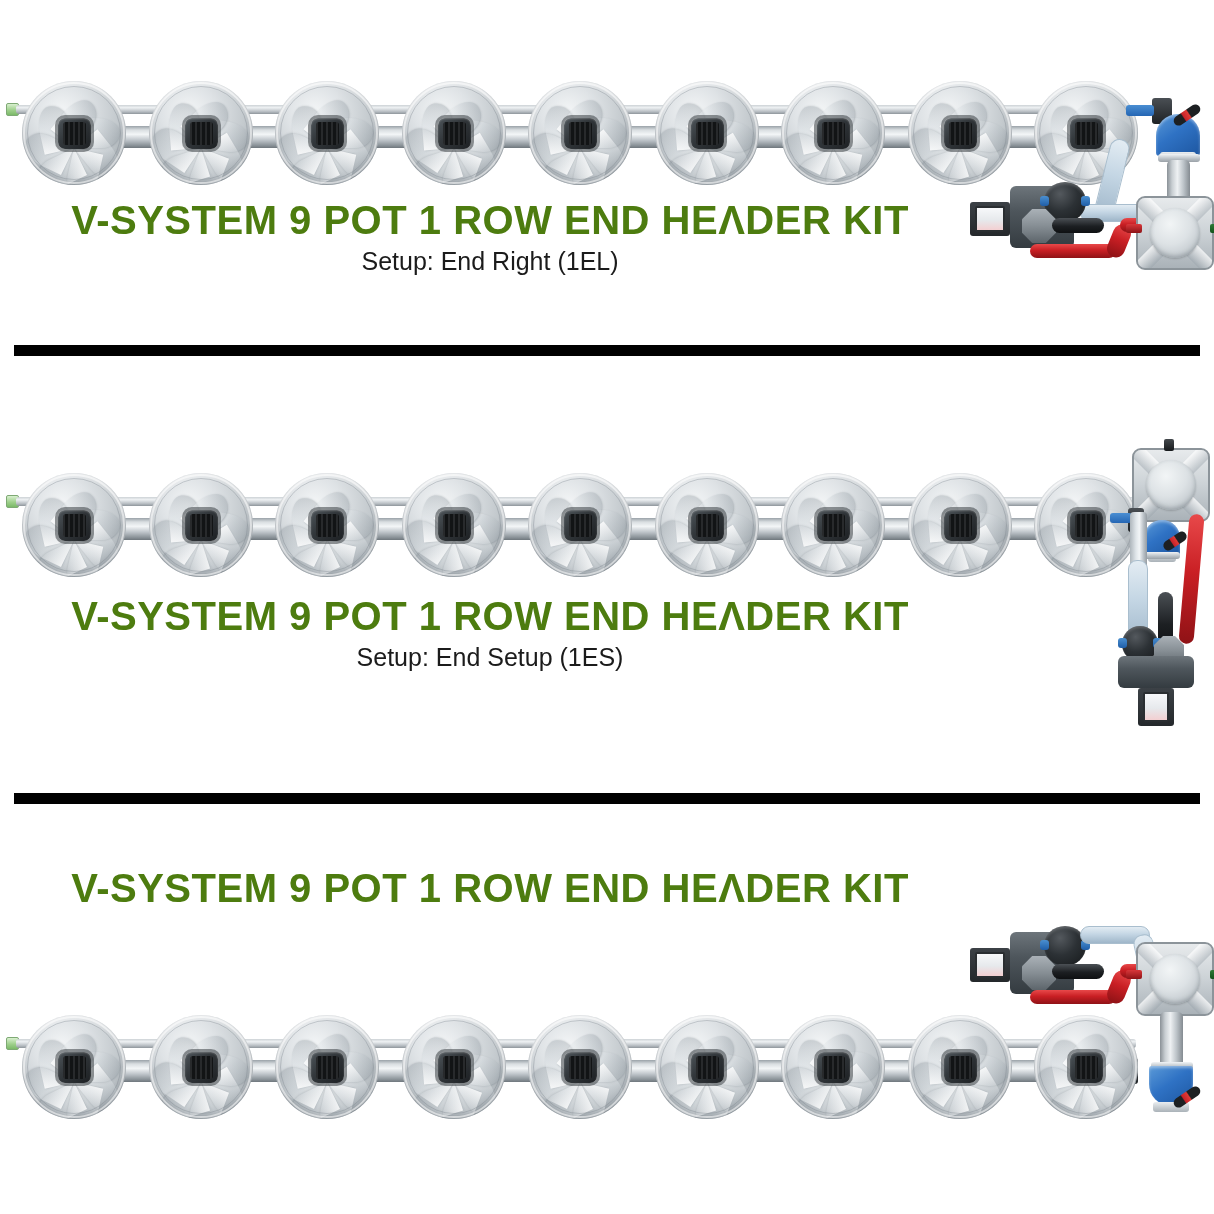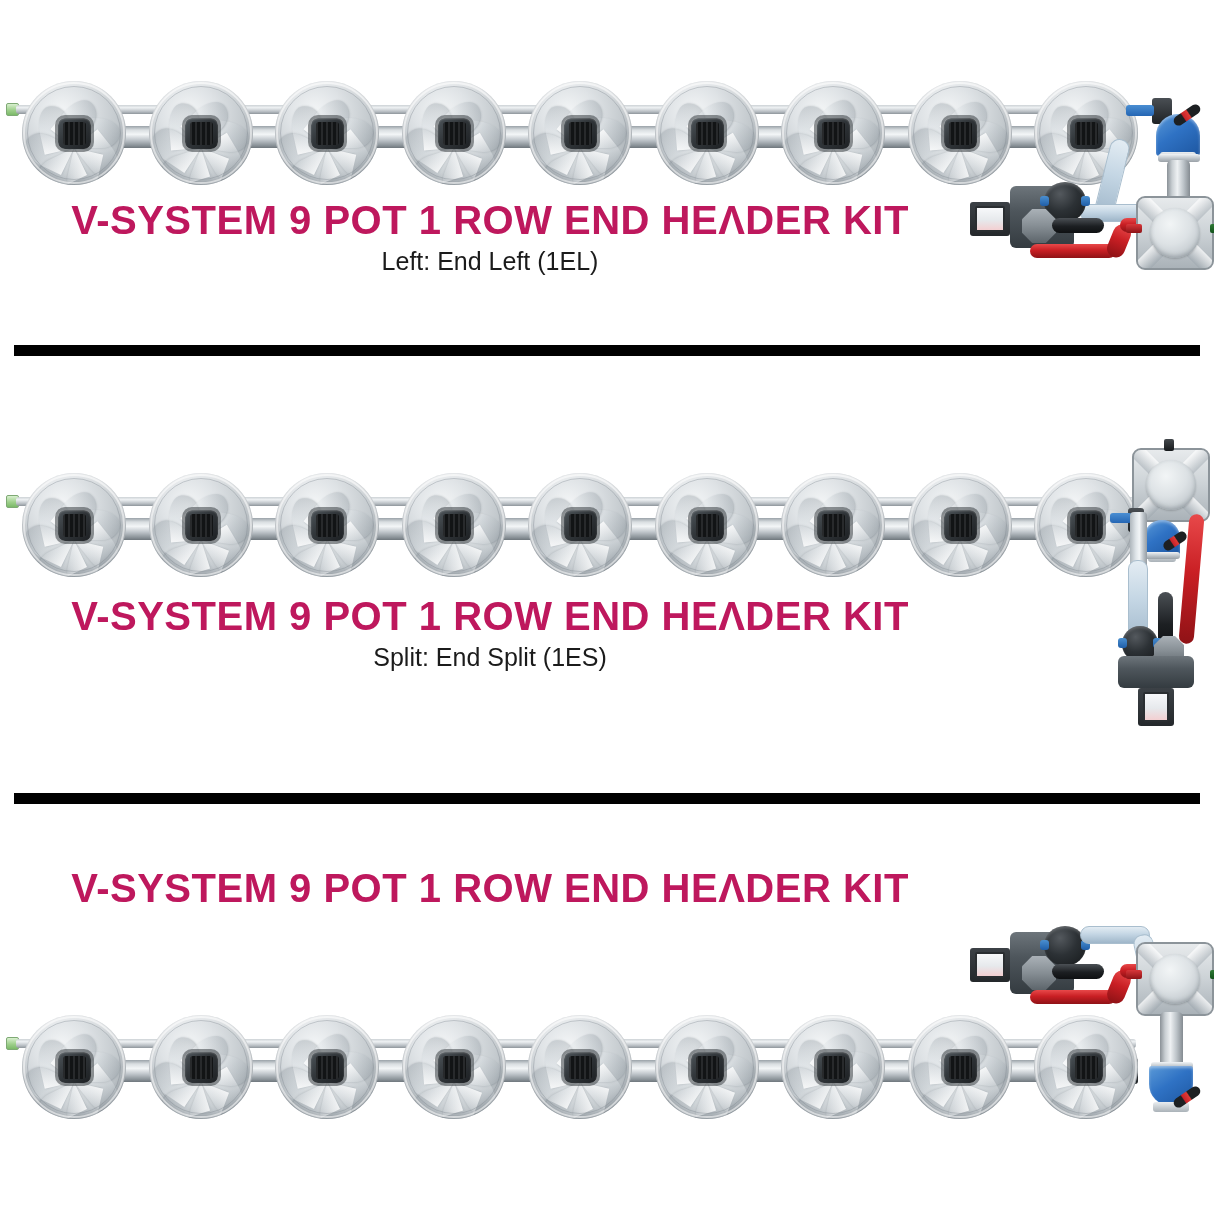--- a/index.html
+++ b/index.html
@@ -31,21 +31,21 @@
   }
   #divider-1 { top: 345px; }
   #divider-2 { top: 793px; }
 
   
   .title-block { position: absolute; left: 0; width: 980px; text-align: center; }
   .kit-title {
     font-size: 40px;
     font-weight: 700;
     letter-spacing: 0.5px;
-    color: #be185d;
+    color: #4d7c0f;
     white-space: nowrap;
     line-height: 1;
   }
   .kit-title .ltr-a { position: relative; display: inline-block; }
   .setup-line {
     font-size: 25px;
     font-weight: 400;
     color: #1b1b1b;
     margin-top: 9px;
     line-height: 1;
@@ -453,21 +453,21 @@
             <div class="vane" style="transform:rotate(308.57142857142856deg) translateY(-15px);"></div>
           </div>
           <div class="rim"></div>
           <div class="rim2"></div>
           <div class="hub"></div>
         </div>
       </div>
 
     <div class="title-block" style="top:200px;">
       <div class="kit-title">V-SYSTEM 9 POT 1 ROW END HE<span class="ltr-a">Λ</span>DER KIT</div>
-      <div class="setup-line">Left: End Left (1EL)</div>
+      <div class="setup-line">Setup: End Right (1EL)</div>
     </div>
 
     <div class="hdr" style="left:960px; top:78px; width:254px; height:180px;">
       <div class="tee-black" style="left:192px; top:20px; width:20px; height:26px;"></div>
       <div class="blue-coupler" style="left:166px; top:27px; width:28px; height:11px;"></div>
       <div class="elbow-blue" style="left:196px; top:36px;"></div>
       <div class="valve-handle" style="left:212px; top:32px;"></div>
       <div class="collar" style="left:198px; top:76px; width:42px; height:8px;"></div>
       <div class="downpipe" style="left:207px; top:82px; height:48px;"></div>
 
@@ -665,21 +665,21 @@
             <div class="vane" style="transform:rotate(308.57142857142856deg) translateY(-15px);"></div>
           </div>
           <div class="rim"></div>
           <div class="rim2"></div>
           <div class="hub"></div>
         </div>
       </div>
 
     <div class="title-block" style="top:228px;">
       <div class="kit-title">V-SYSTEM 9 POT 1 ROW END HE<span class="ltr-a">Λ</span>DER KIT</div>
-      <div class="setup-line">Split: End Split (1ES)</div>
+      <div class="setup-line">Setup: End Setup (1ES)</div>
     </div>
 
     <div class="hdr" style="left:1100px; top:72px; width:114px; height:300px;">
       <div class="reservoir" style="left:32px; top:8px;">
         <div class="x1"></div>
         <div class="x2"></div>
         <div class="lid"></div>
       </div>
       <div class="port port-black" style="left:64px; top:-1px; width:10px; height:12px;"></div>
 

